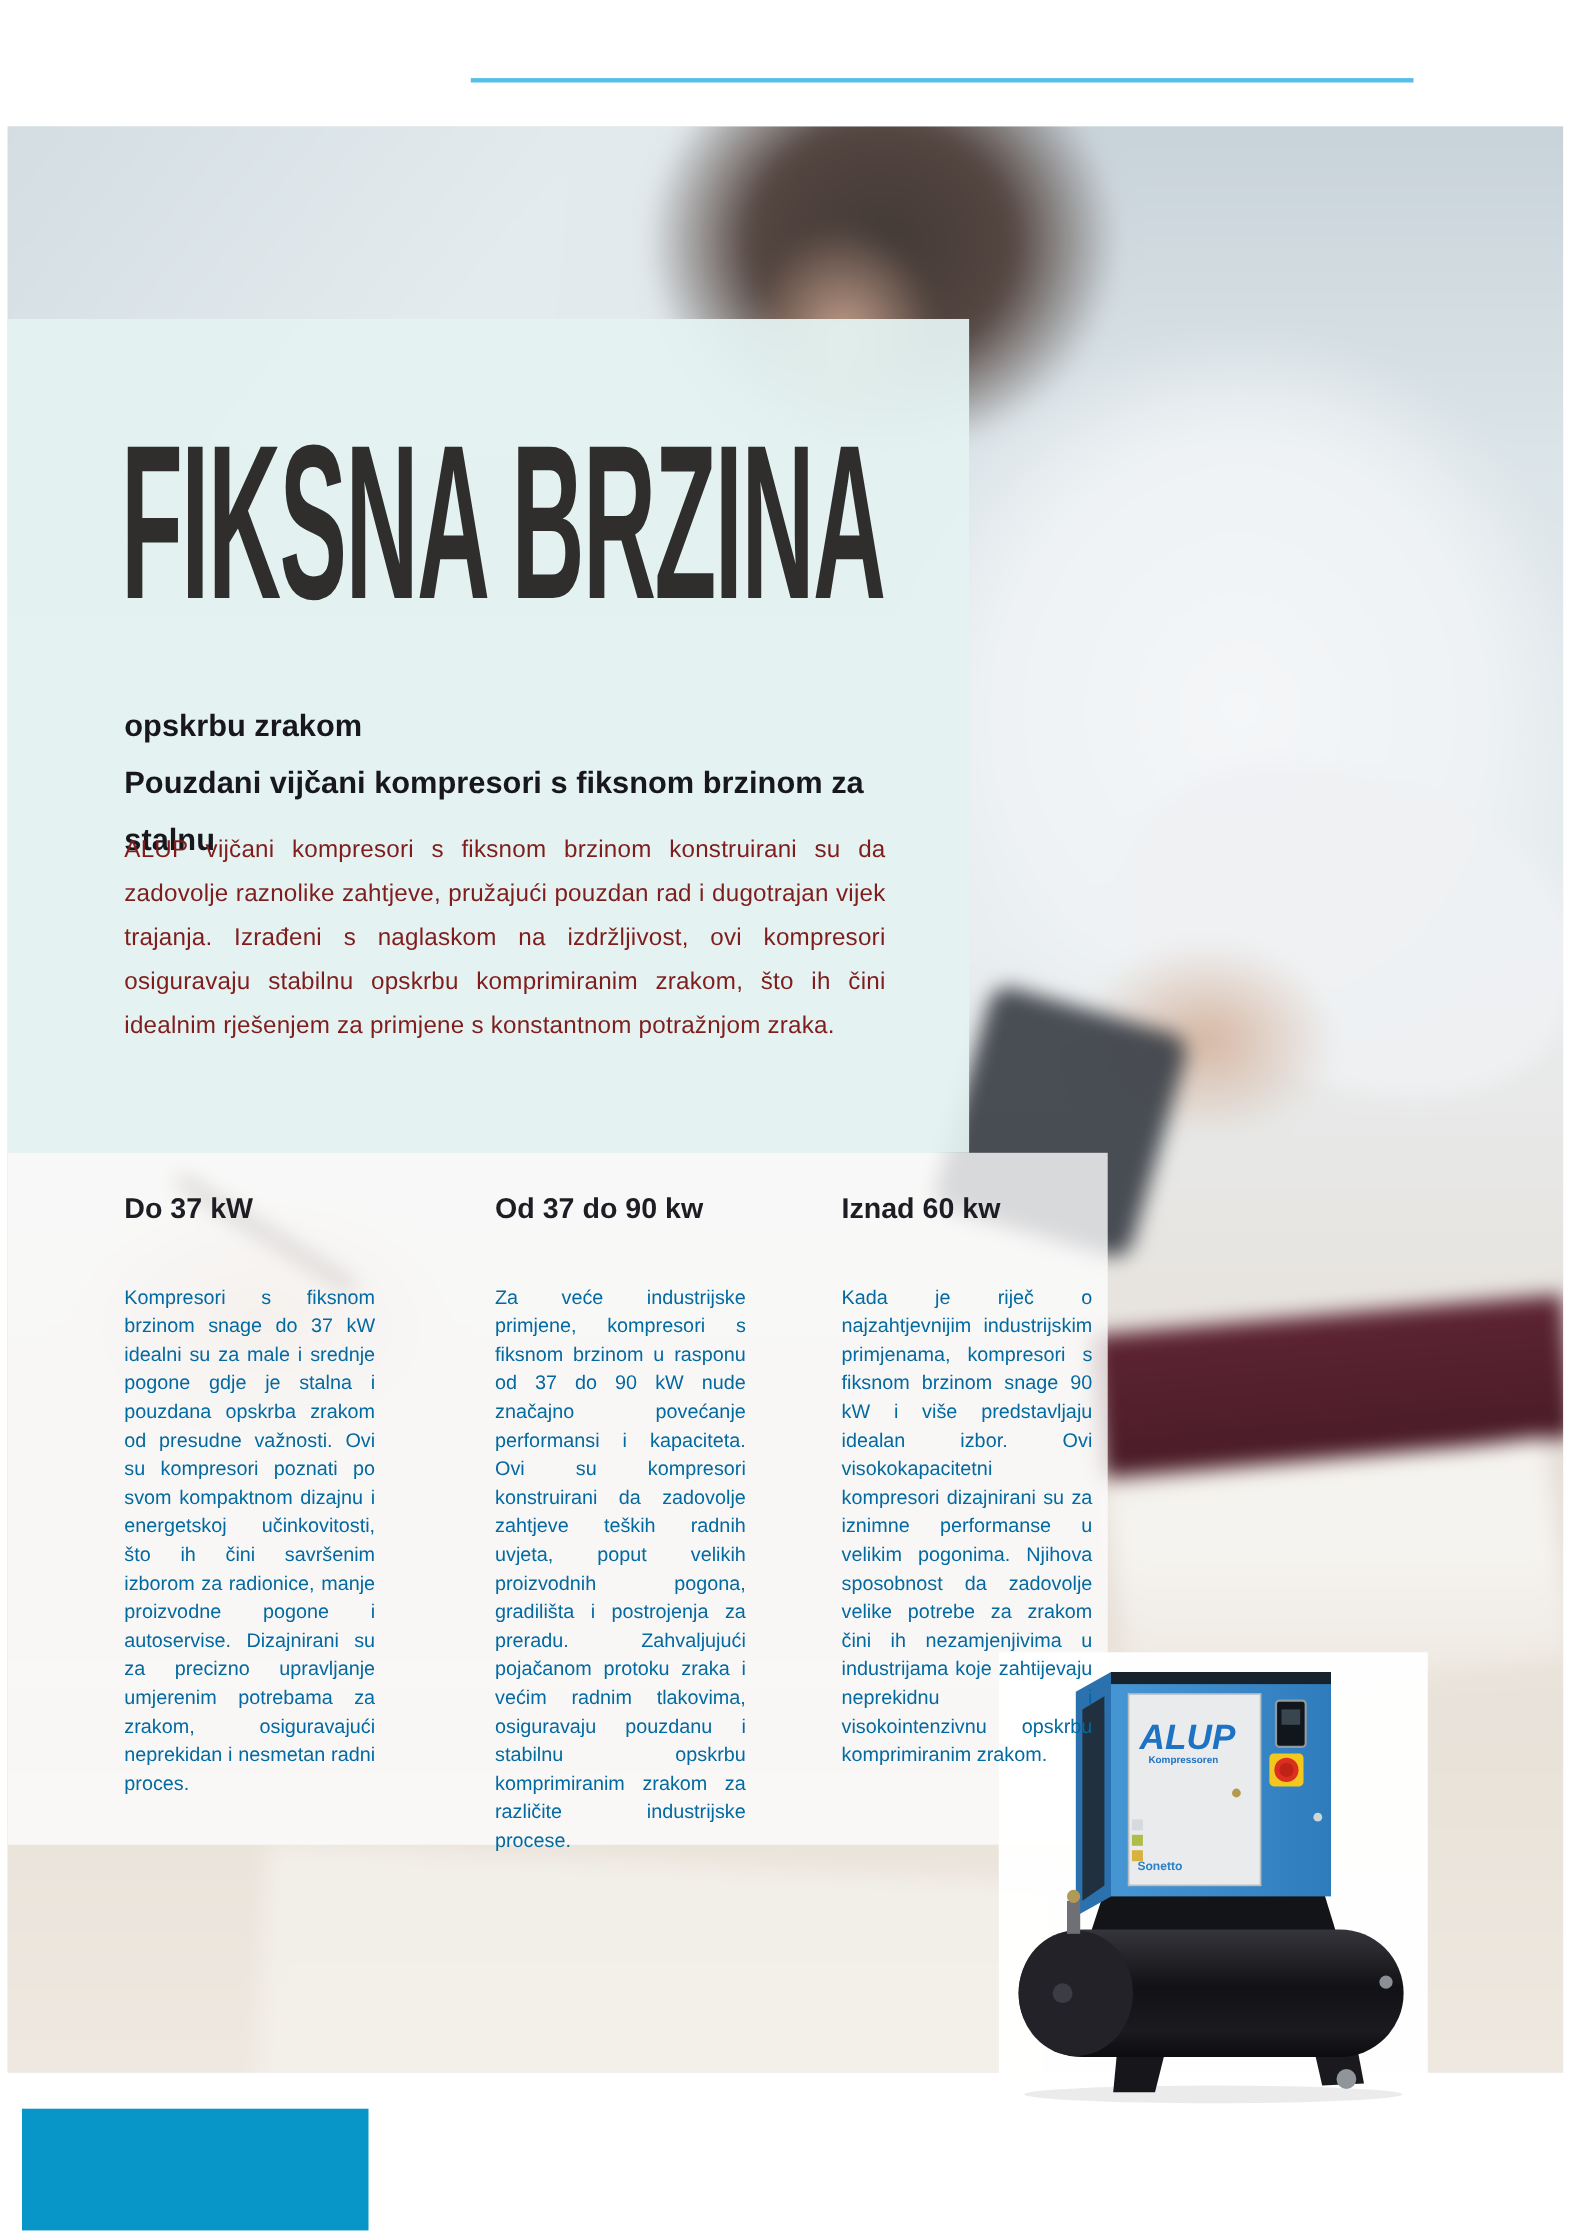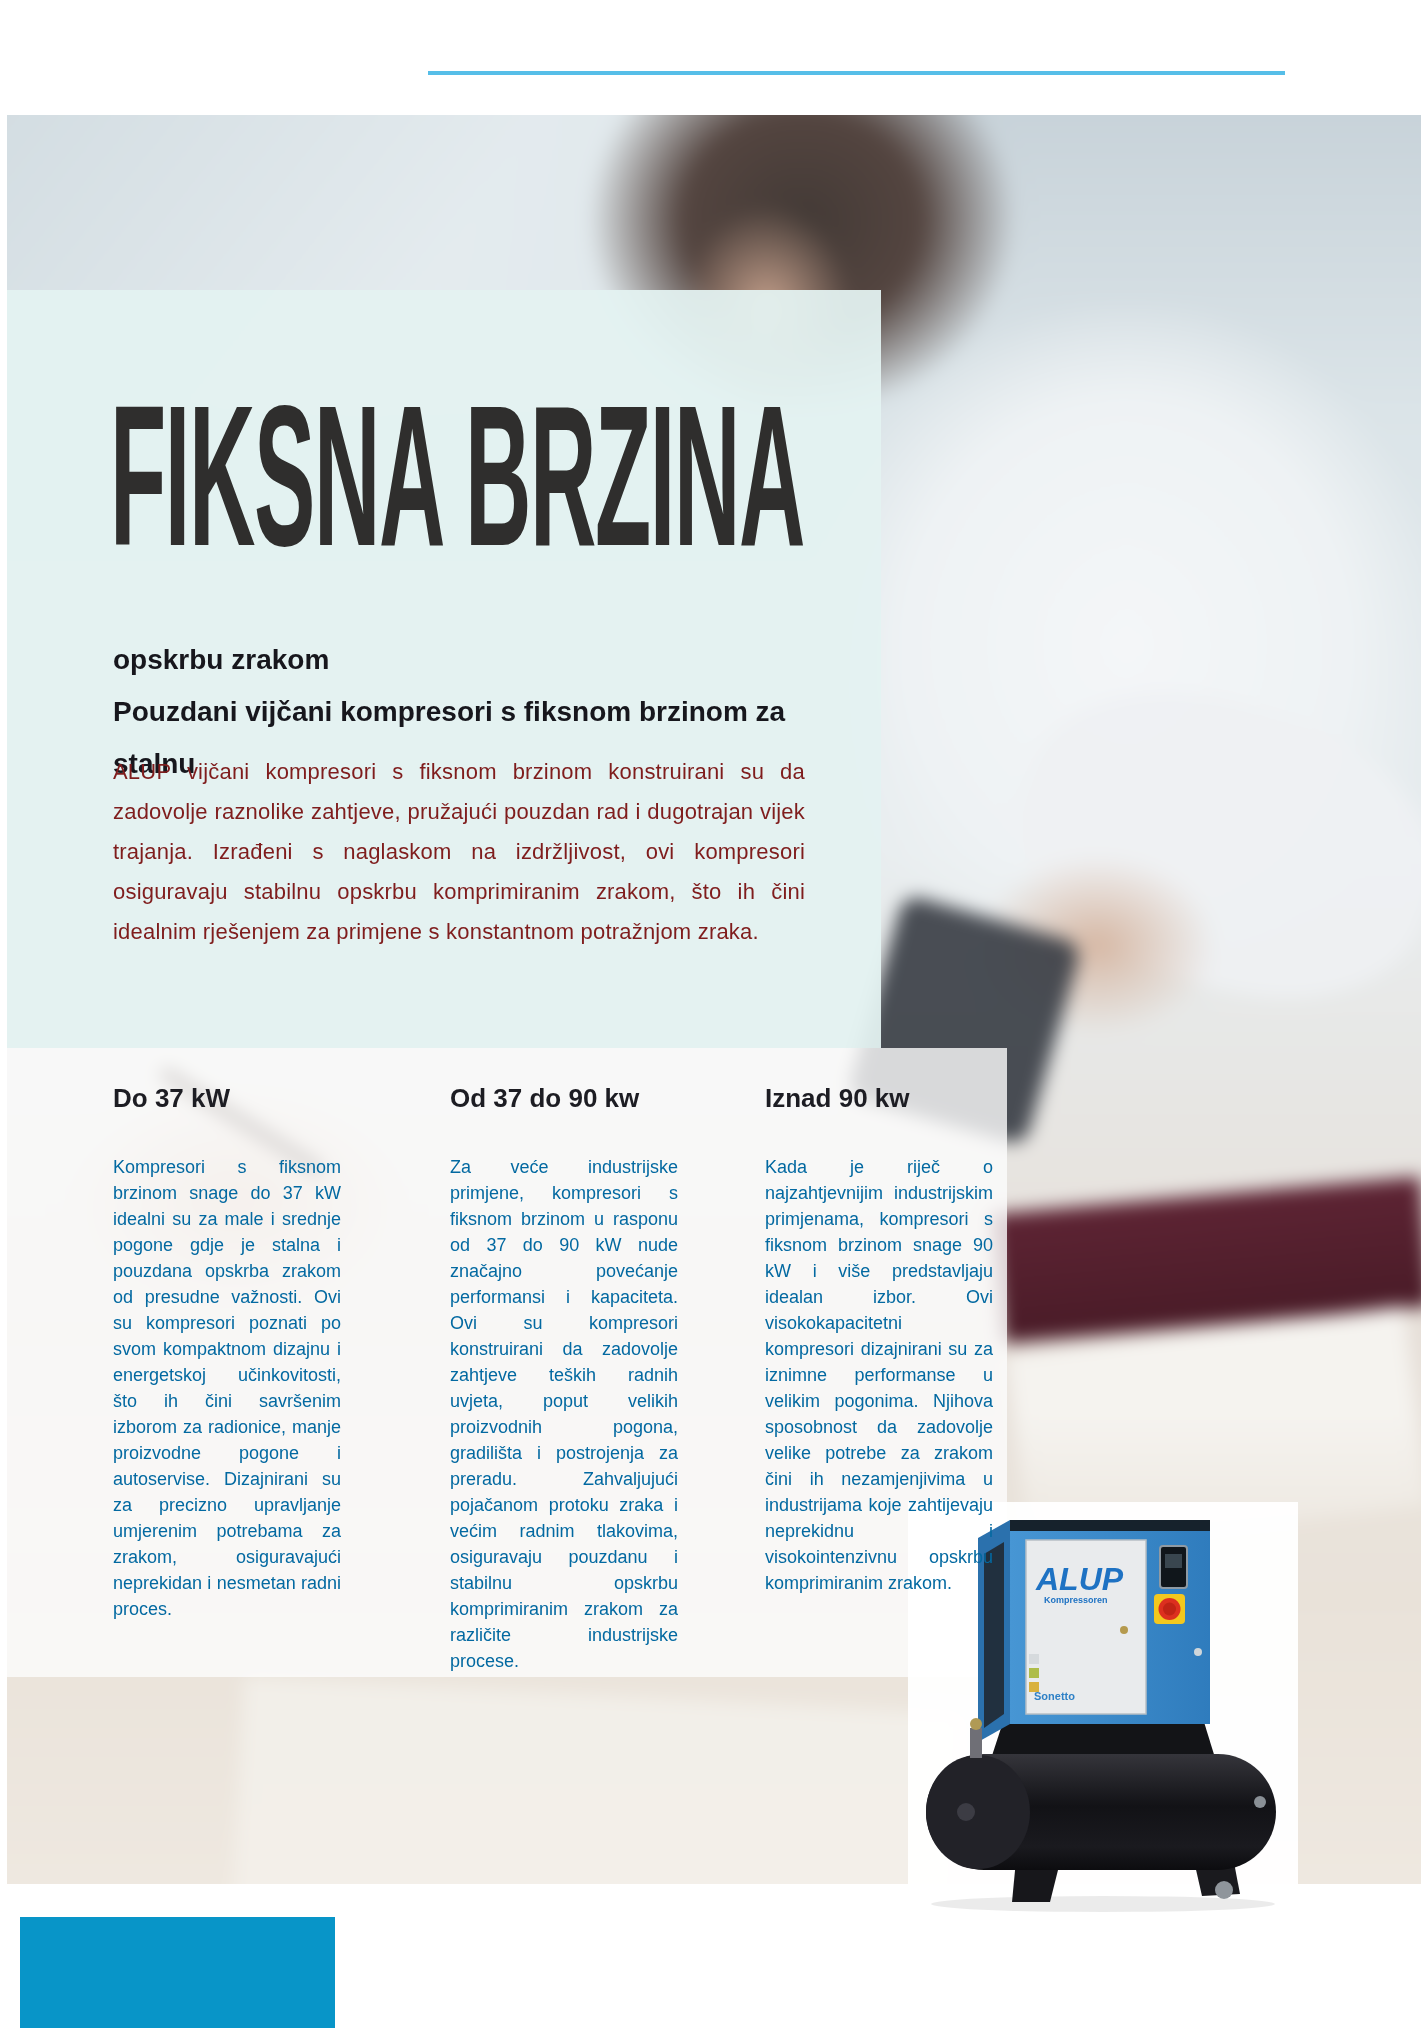--- a/index.html
+++ b/index.html
@@ -78,21 +78,21 @@
   }
   .intro{
     position:absolute; left:113px; top:752px; width:692px; z-index:3;
     font-size:22px; line-height:40px; font-weight:400; color:#7f1d1d;
     text-align:justify; letter-spacing:0.2px;
   }
   .col{ position:absolute; top:1082px; width:228px; z-index:3; }
   .col-1{ left:113px; } .col-2{ left:450px; } .col-3{ left:765px; }
   .col h3{
     font-size:26px; line-height:32px; font-weight:700; color:#1d1d23;
-    margin-bottom:40px;
+    margin-bottom:52px;
   }
   .col p{
     font-size:18px; line-height:26px; font-weight:400; color:#0369a1;
     text-align:justify;
   }
   
   .product{
     position:absolute; left:908px; top:1502px; width:390px; height:412px;
     z-index:2; background:rgba(255,255,255,0.95);
   }
@@ -144,21 +144,21 @@
     <h3>Do 37 kW</h3>
     <p>Kompresori s fiksnom brzinom snage do 37 kW idealni su za male i srednje pogone gdje je stalna i pouzdana opskrba zrakom od presudne važnosti. Ovi su kompresori poznati po svom kompaktnom dizajnu i energetskoj učinkovitosti, što ih čini savršenim izborom za radionice, manje proizvodne pogone i autoservise. Dizajnirani su za precizno upravljanje umjerenim potrebama za zrakom, osiguravajući neprekidan i nesmetan radni proces.</p>
   </section>
 
   <section class="col col-2">
     <h3>Od 37 do 90 kw</h3>
     <p>Za veće industrijske primjene, kompresori s fiksnom brzinom u rasponu od 37 do 90 kW nude značajno povećanje performansi i kapaciteta. Ovi su kompresori konstruirani da zadovolje zahtjeve teških radnih uvjeta, poput velikih proizvodnih pogona, gradilišta i postrojenja za preradu. Zahvaljujući pojačanom protoku zraka i većim radnim tlakovima, osiguravaju pouzdanu i stabilnu opskrbu komprimiranim zrakom za različite industrijske procese.</p>
   </section>
 
   <section class="col col-3">
-    <h3>Iznad 90 kw</h3>
+    <h3>Iznad 60 kw</h3>
     <p>Kada je riječ o najzahtjevnijim industrijskim primjenama, kompresori s fiksnom brzinom snage 90 kW i više predstavljaju idealan izbor. Ovi visokokapacitetni kompresori dizajnirani su za iznimne performanse u velikim pogonima. Njihova sposobnost da zadovolje velike potrebe za zrakom čini ih nezamjenjivima u industrijama koje zahtijevaju neprekidnu i visokointenzivnu opskrbu komprimiranim zrakom.</p>
   </section>
 
   <div class="product">
     <svg viewBox="0 0 390 412" xmlns="http://www.w3.org/2000/svg">
       <defs>
         <linearGradient id="gTank" x1="0" y1="0" x2="0" y2="1">
           <stop offset="0" stop-color="#35353b"></stop>
           <stop offset="0.45" stop-color="#121216"></stop>
           <stop offset="0.8" stop-color="#1a1a1f"></stop>

